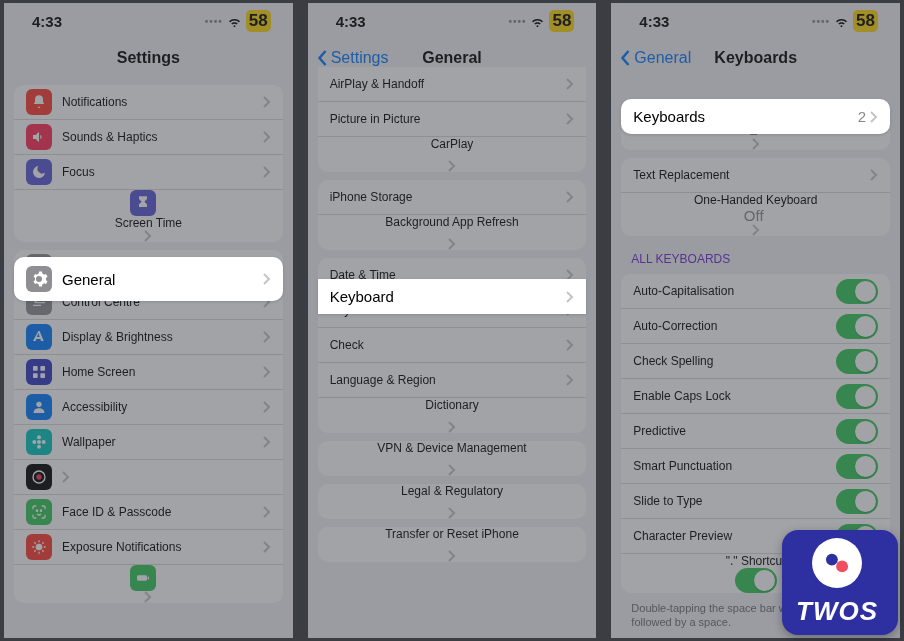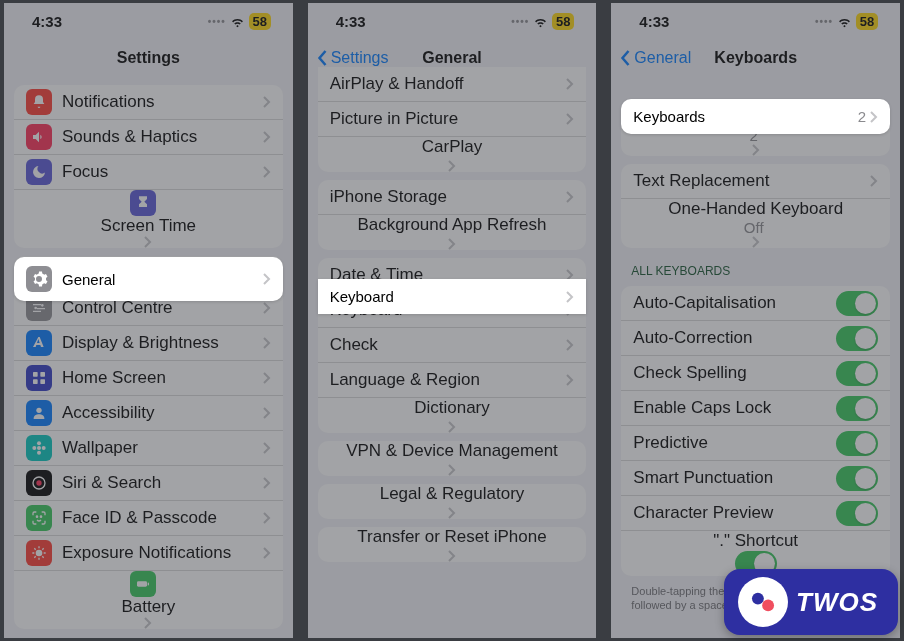--- a/index.html
+++ b/index.html
@@ -41,21 +41,21 @@
     padding: 0 22px 0 28px;
     font-size: 15px;
     font-weight: 600;
   }
   .status-right { display: flex; align-items: center; gap: 4px; }
   .dots { font-size: 10px; letter-spacing: 1px; color: #8a8a8e;}
   .wifi-icon svg { width: 15px; height: 15px; display:block; }
   .battery-badge {
     background: #ffd60a; color:#000;
     border-radius: 5px; padding: 1px 3px;
-    font-size: 13px; font-weight: 700;
+    font-size: 17px; font-weight: 700;
     min-width: 22px; text-align: center;
   }
   .nav-bar {
     height: 38px;
     display: flex;
     align-items: center;
     justify-content: center;
     position: relative;
     font-size: 16px;
     font-weight: 600;
@@ -73,40 +73,40 @@
   .nav-back .chev svg{ width:13px; height:18px; display:block;}
   .section-group {
     margin: 8px 10px;
     background: #fff;
     border-radius: 10px;
     overflow: hidden;
   }
   .section-header {
     margin: 16px 20px 4px 20px;
     font-size: 12px;
-    color: #14532d;
+    color: #6d28d9;
   }
   .row {
     display: flex;
     align-items: center;
     min-height: 35px;
     padding: 0 12px;
     border-bottom: 0.5px solid rgba(60,60,67,0.2);
     position: relative;
   }
   .row:last-child { border-bottom: none; flex-direction: column; }
   .row .icon-box {
     width: 26px; height: 26px;
     border-radius: 6px;
     display:flex; align-items:center; justify-content:center;
     margin-right: 10px;
     color:#fff;
     flex-shrink: 0;
   }
-  .row .label { flex: 1; font-size: 17px; color:#000;}
+  .row .label { flex: 1; font-size: 12px; color:#000;}
   .row .value { color:#8a8a8e; font-size: 15px; margin-right: 4px;}
   .row .chev { color:#c4c4c7; }
   .row .chev svg{ width:8px; height:12px; display:block; }
   .toggle {
     width: 42px; height: 25px;
     background: #34c759;
     border-radius: 13px;
     position: relative;
     flex-shrink:0;
   }
@@ -157,20 +157,21 @@
     right: 6px;
     bottom: 6px;
     z-index: 50;
     background: #2e2fa1;
     border-radius: 16px;
     padding: 8px 20px 8px 14px;
     display: flex;
     align-items: center;
     gap: 8px;
     box-shadow: 0 3px 10px rgba(0,0,0,0.3);
+    flex-direction: column;
   }
   .twos-mark {
     width: 50px; height: 50px;
     background: #fff; border-radius: 50%;
     display:flex; align-items:center; justify-content:center;
   }
   .twos-mark svg{ width:34px; height:34px;}
   .twos-text {
     color:#fff; font-weight:900; font-size: 26px;
     letter-spacing: 1px; font-style: italic;
@@ -339,21 +340,20 @@
             </svg>
           </span>
         </div>
         <div class="row">
           <div class="icon-box" style="background:#000000">
             <svg viewBox="0 0 24 24" width="16" height="16">
               <circle cx="12" cy="12" r="9" fill="none" stroke="white" stroke-width="2"></circle>
               <circle cx="12" cy="12" r="4" fill="#ff2d55"></circle>
             </svg>
           </div>
-          <span class="label">Siri &amp; Search</span>
           <span class="chev">
             <svg viewBox="0 0 8 12" fill="none" stroke="currentColor" stroke-width="2">
               <path d="M1 1l5 5-5 5"></path>
             </svg>
           </span>
         </div>
         <div class="row">
           <div class="icon-box" style="background:#34c759">
             <svg viewBox="0 0 24 24" width="16" height="16" fill="none" stroke="white" stroke-width="2">
               <path d="M3 8V5a2 2 0 012-2h3M21 8V5a2 2 0 00-2-2h-3M3 16v3a2 2 0 002 2h3M21 16v3a2 2 0 01-2 2h-3"></path>
@@ -383,21 +383,20 @@
             </svg>
           </span>
         </div>
         <div class="row">
           <div class="icon-box" style="background:#34c759">
             <svg viewBox="0 0 24 24" width="16" height="16" fill="white">
               <rect x="3" y="8" width="15" height="8" rx="2"></rect>
               <rect x="19" y="10" width="2" height="4"></rect>
             </svg>
           </div>
-          <span class="label">Battery</span>
           <span class="chev">
             <svg viewBox="0 0 8 12" fill="none" stroke="currentColor" stroke-width="2">
               <path d="M1 1l5 5-5 5"></path>
             </svg>
           </span>
         </div>
       </div>
 
     <div class="dim-overlay"></div>
 
@@ -643,20 +642,24 @@
         <div class="row">
           <span class="label">Enable Caps Lock</span>
           <div class="toggle"></div>
         </div>
         <div class="row">
           <span class="label">Predictive</span>
           <div class="toggle"></div>
         </div>
         <div class="row">
           <span class="label">Smart Punctuation</span>
+          <div class="toggle"></div>
+        </div>
+        <div class="row">
+          <span class="label">Slide to Type</span>
           <div class="toggle"></div>
         </div>
         <div class="row">
           <span class="label">Character Preview</span>
           <div class="toggle"></div>
         </div>
         <div class="row">
           <span class="label">"." Shortcut</span>
           <div class="toggle"></div>
         </div>

